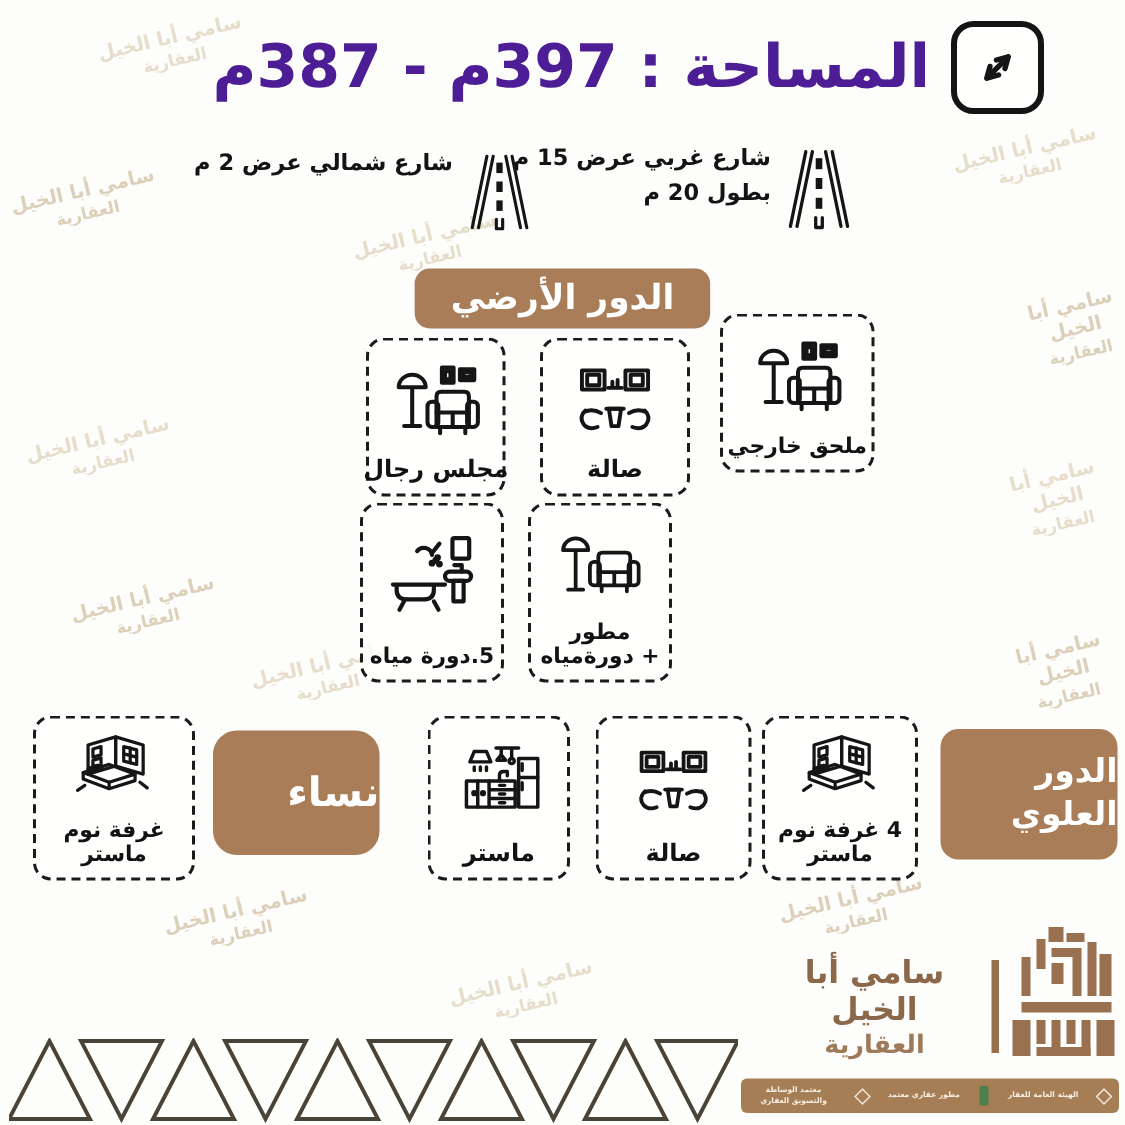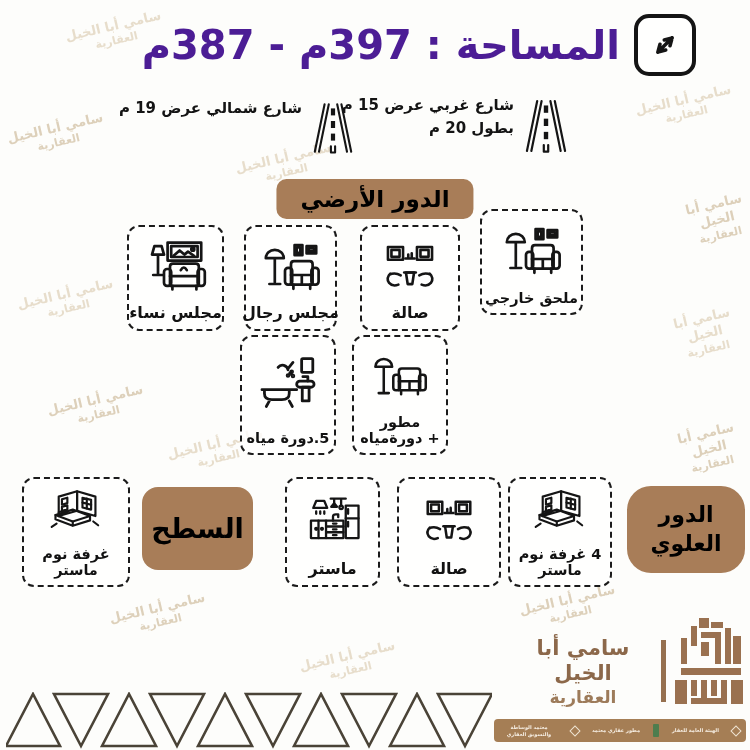--- a/index.html
+++ b/index.html
@@ -16,26 +16,26 @@
   .wm.dk{color:#ddd0ba;}
   
   .title-row{position:absolute;top:14px;right:54px;display:flex;align-items:center;gap:14px;z-index:1;}
   .area-icon{width:54px;height:54px;border:4px solid #141414;border-radius:15px;
              display:flex;align-items:center;justify-content:center;background:rgba(255,255,255,.7);}
   .title-text{font-size:40px;font-weight:700;color:#4c1d95;white-space:nowrap;direction:rtl;}
   
   .street{position:absolute;display:flex;gap:10px;align-items:flex-start;z-index:1;}
   .street .stxt{text-align:right;font-size:15px;font-weight:700;line-height:1.5;direction:rtl;color:#141414;}
   
-  .badge{position:absolute;background:#a87d58;color:#000000;font-weight:700;border-radius:11px;
-         display:flex;flex-direction:column;align-items:center;justify-content:center;
+  .badge{position:absolute;background:#a87d58;color:#ffffff;font-weight:700;border-radius:11px;
+         display:flex;flex-direction:column;align-items:flex-start;justify-content:center;
          text-align:center;z-index:1;direction:rtl;}
   #badge-ground{top:179px;left:50%;transform:translateX(-50%);padding:7px 24px;font-size:23px;border-radius:10px;}
   #badge-roof{top:487px;left:142px;width:111px;height:83px;font-size:27px;border-radius:16px;}
-  #badge-upper{top:486px;left:627px;width:118px;height:87px;font-size:22px;line-height:1.3;border-radius:24px;}
+  #badge-upper{top:486px;left:627px;width:118px;height:87px;font-size:22px;line-height:1.3;border-radius:12px;}
   
   .card{position:absolute;border:2.5px dashed #1b1b1b;border-radius:12px;box-sizing:border-box;
         background:rgba(255,255,255,.78);display:flex;flex-direction:column;align-items:center;
         justify-content:flex-end;padding:6px 3px 7px;z-index:1;}
   .cicon{flex:1;display:flex;align-items:center;justify-content:center;}
   .clabel{font-weight:700;font-size:16px;line-height:1.12;text-align:center;direction:rtl;color:#121212;white-space:nowrap;}
   .clabel.sm{font-size:14.5px;}
   svg.ic{stroke:#151515;fill:none;stroke-width:4.5;stroke-linecap:round;stroke-linejoin:round;}
   
   .brand{position:absolute;top:636px;right:96px;width:142px;text-align:center;z-index:1;direction:rtl;}
@@ -136,44 +136,28 @@
 
   <div class="street" dir="rtl" style="top:97px;right:396px">
     <svg class="ic" width="42" height="62" viewBox="0 0 60 80" style="stroke-width:3">
       <path d="M18,6 L4,74 M24,6 L10,74 M42,6 L56,74 M36,6 L50,74"></path>
       <rect x="27" y="12" width="6" height="10" fill="#141414" stroke="none"></rect>
       <rect x="27" y="30" width="6" height="10" fill="#141414" stroke="none"></rect>
       <rect x="27" y="48" width="6" height="10" fill="#141414" stroke="none"></rect>
       <path d="M27,66 v9 h6 v-9"></path>
     </svg>
     <div class="stxt">
-      <div>شارع شمالي عرض 19 م</div>
+      <div>شارع شمالي عرض 2 م</div>
     </div>
   </div>
 
   <div class="badge" id="badge-ground">
     <span>الدور الأرضي</span>
   </div>
 
-  <div class="card" style="top:225px;left:127px;width:97px;height:106px">
-    <div class="cicon">
-      <svg class="ic" width="64" height="60" viewBox="0 0 100 100">
-        <path d="M10,26 L14,12 H26 L30,26 Z M20,26 V58 M12,60 H28"></path>
-        <rect x="36" y="6" width="56" height="30"></rect>
-        <rect x="42" y="12" width="44" height="18"></rect>
-        <path d="M46,28 l10,-9 8,7 6,-5 10,7"></path>
-        <circle cx="78" cy="17" r="2.5"></circle>
-        <rect x="30" y="50" width="12" height="28" rx="5"></rect>
-        <rect x="86" y="50" width="12" height="28" rx="5"></rect>
-        <rect x="40" y="62" width="48" height="16"></rect>
-        <path d="M40,62 V46 q0,-5 5,-5 h38 q5,0 5,5 V62 M58,52 q5,-9 10,0 M44,78 v6 M84,78 v6"></path>
-      </svg>
-    </div>
-    <div class="clabel">مجلس نساء</div>
-  </div>
 
   <div class="card" style="top:225px;left:244px;width:93px;height:106px">
     <div class="cicon">
       <svg class="ic" width="62" height="60" viewBox="0 0 100 100">
         <path d="M8,32 a15,14 0 0 1 30,0 Z M23,32 V72 M14,75 H32"></path>
         <rect x="56" y="10" width="13" height="17"></rect>
           <rect x="59.5" y="14" width="6" height="9"></rect>
         <rect x="76" y="12" width="16" height="12"></rect>
           <rect x="79.5" y="15.5" width="9" height="5"></rect>
         <rect x="40" y="48" width="12" height="28" rx="5"></rect>
@@ -264,21 +248,21 @@
         <path d="M12,50 v8 L44,70 v-8 M76,52 v8 L44,70"></path>
         <polygon points="18,45 30,41 34,45 22,49"></polygon>
         <path d="M14,66 l-9,6 M82,62 l9,7"></path>
       </svg>
     </div>
     <div class="clabel sm">غرفة نوم</div>
     <div class="clabel sm">ماستر</div>
   </div>
 
   <div class="badge" id="badge-roof">
-    <span>السطح</span>
+    <span>نساء</span>
   </div>
 
   <div class="card" style="top:477px;left:285px;width:95px;height:110px">
     <div class="cicon">
       <svg class="ic" width="60" height="58" viewBox="0 0 100 100" style="stroke-width:4">
         <polygon points="16,24 40,24 35,12 21,12"></polygon>
         <path d="M21,30 v4 M28,30 v4 M35,30 v4"></path>
         <path d="M46,8 H72 M52,8 v8 M64,8 v12"></path>
         <polygon points="47,22 57,22 52,16"></polygon>
         <circle cx="64" cy="23" r="3"></circle>

